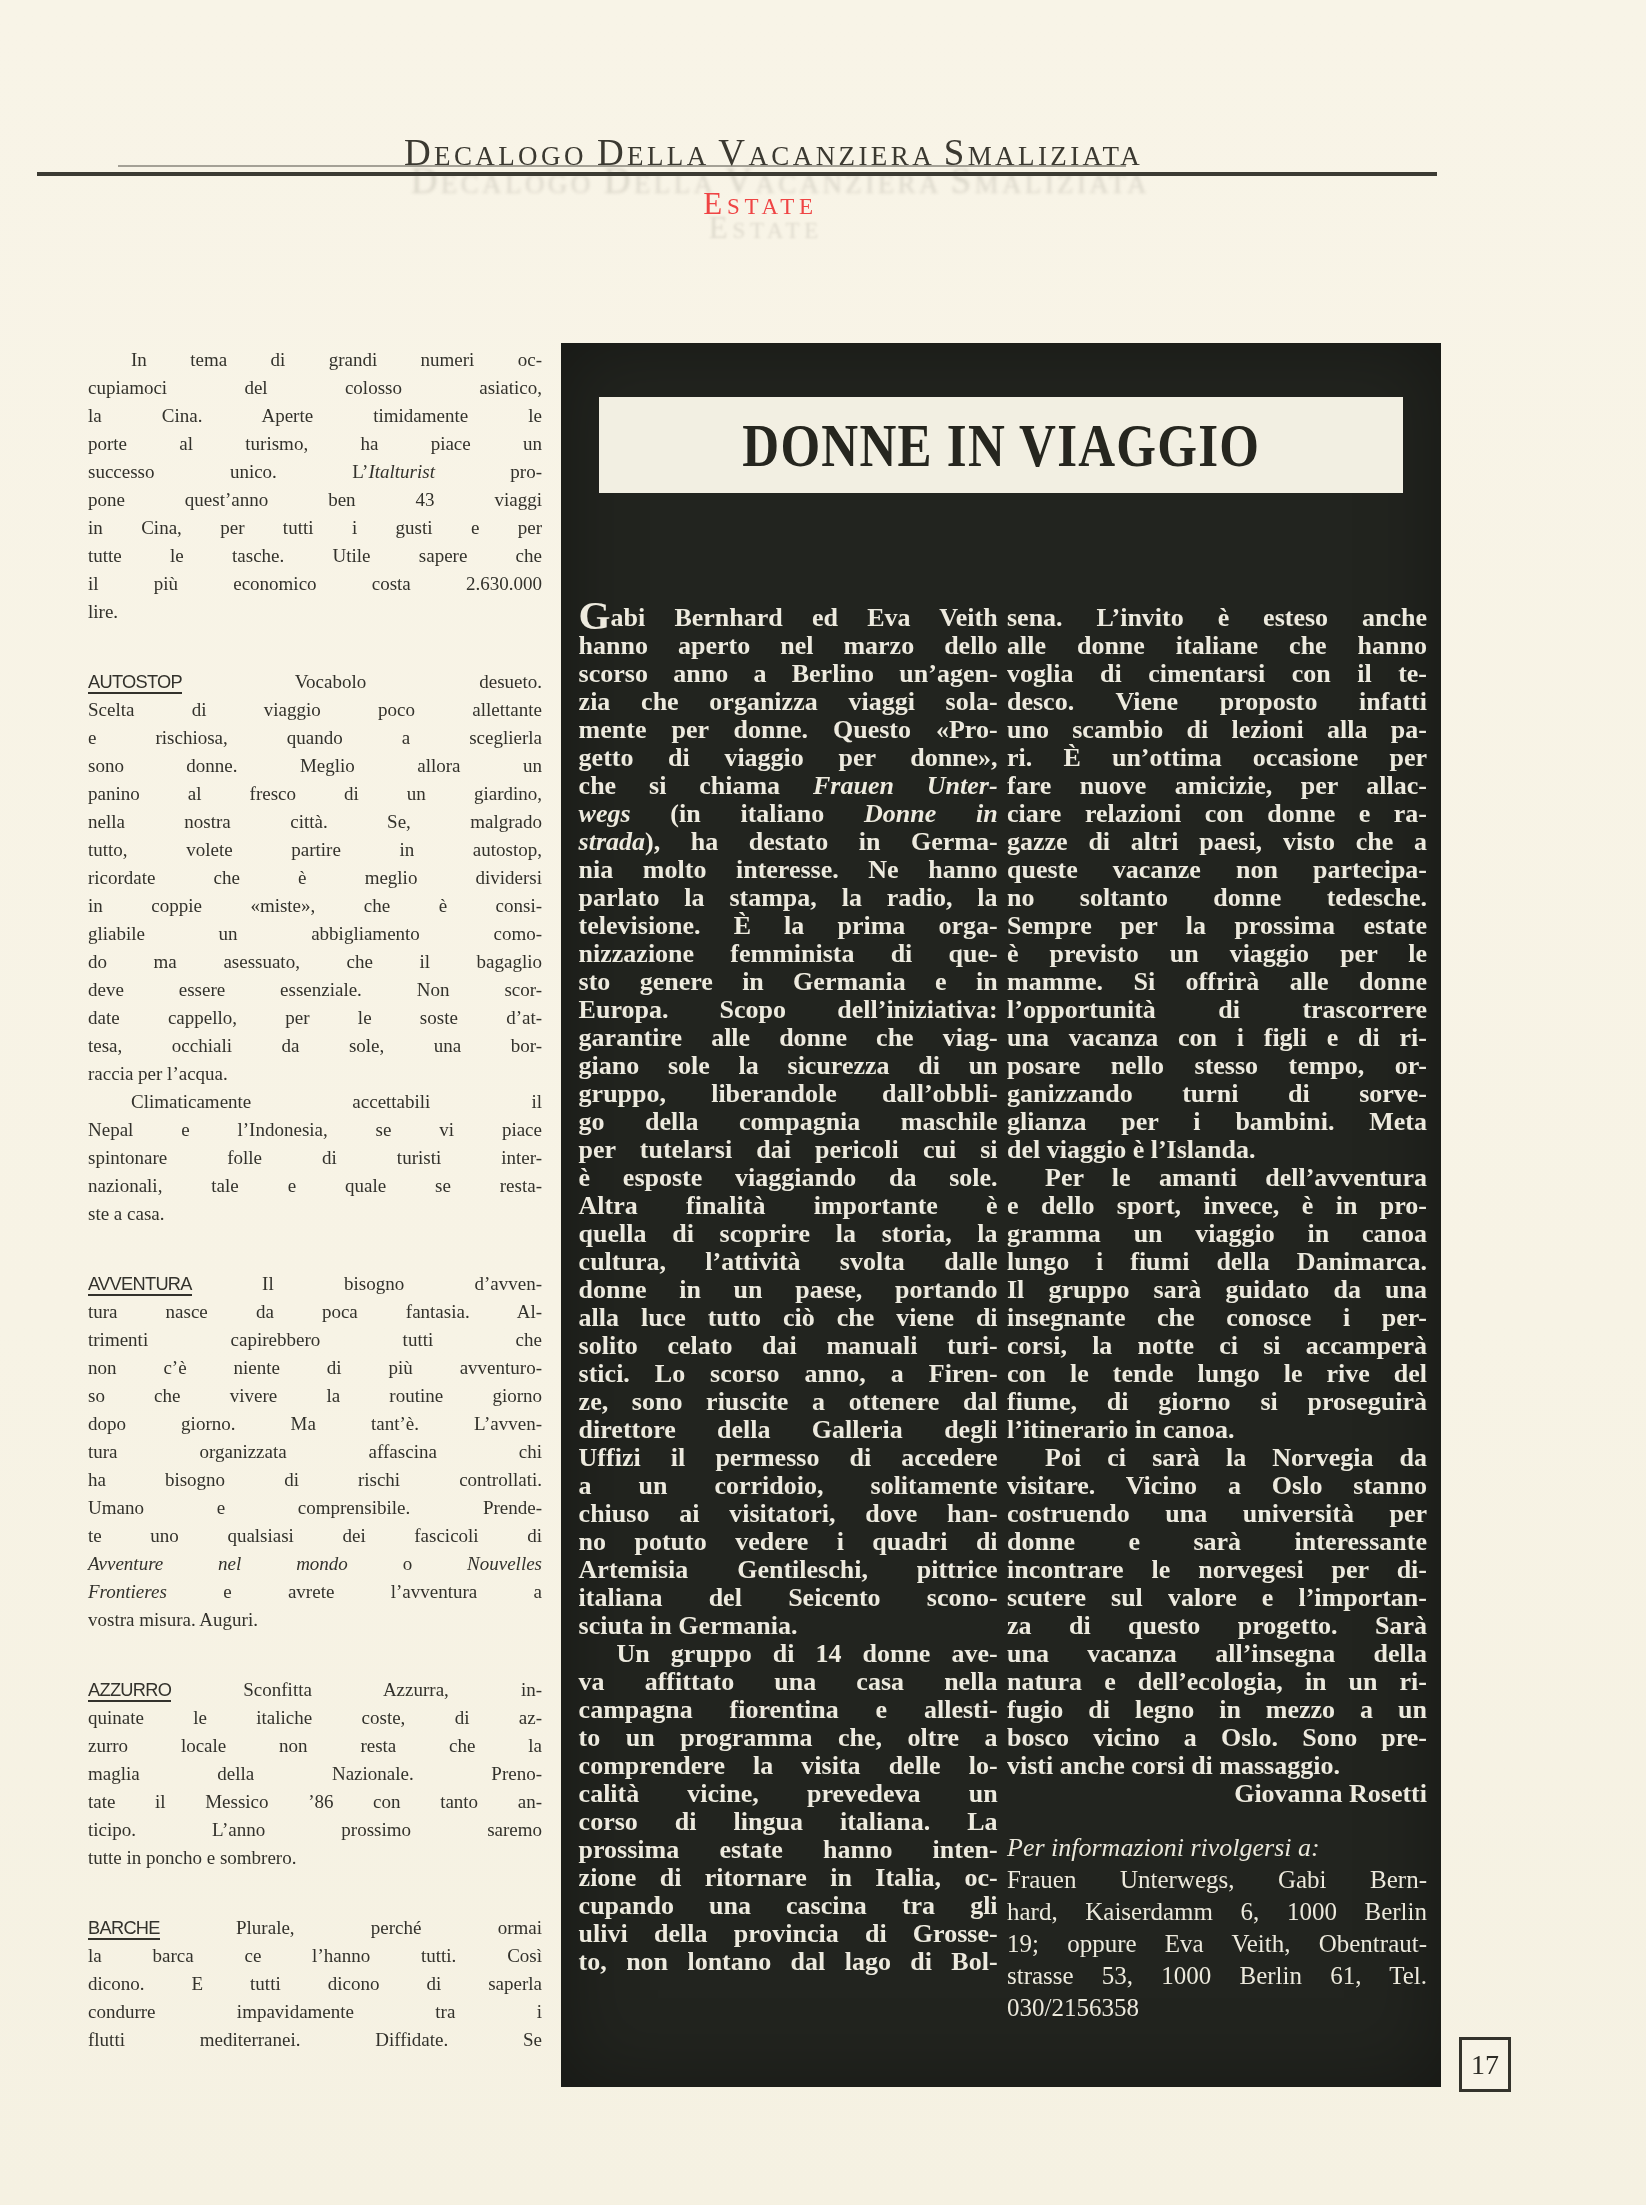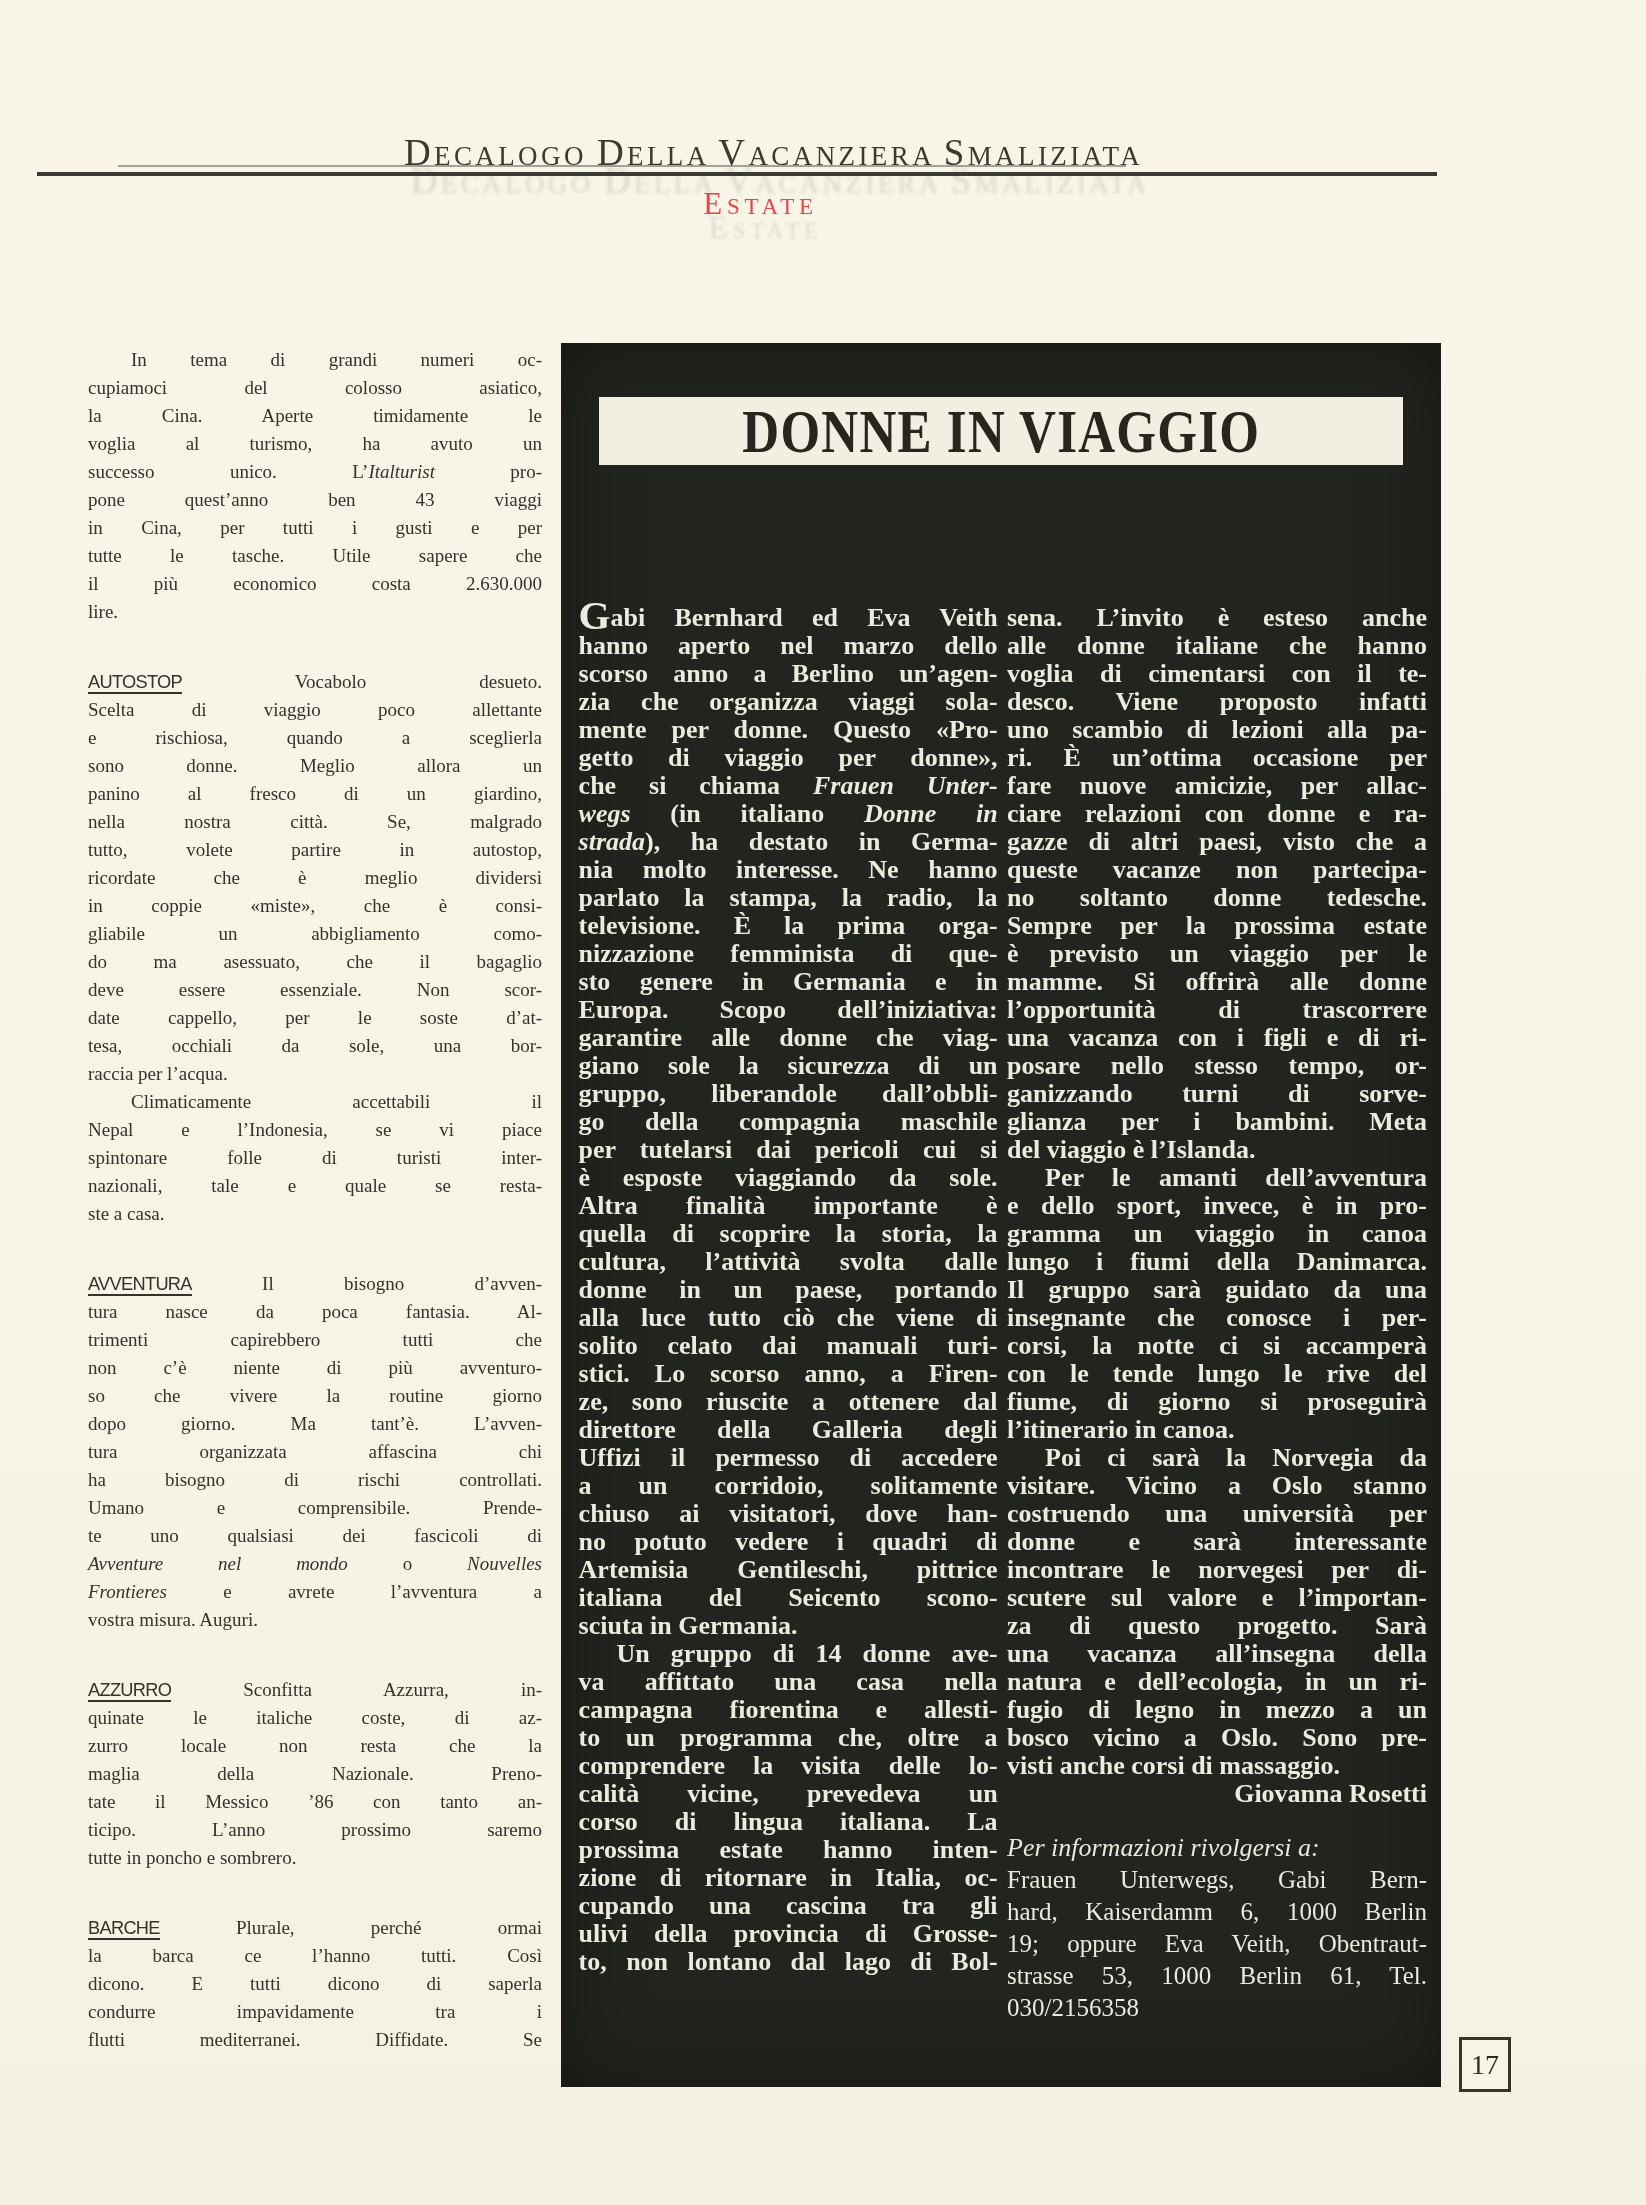--- a/index.html
+++ b/index.html
@@ -36,21 +36,21 @@
     font-family:"Liberation Sans",sans-serif;font-size:0.96em;
     border-bottom:2.7px solid #33322c;letter-spacing:-0.7px;
   }
 
   
   .feature{
     position:absolute;left:561px;top:343px;width:880px;height:1744px;
     background:#22241f;box-shadow:inset 0 0 81px rgba(0,0,0,0.35);
   }
   .banner{
-    position:absolute;left:38px;top:54px;width:804px;height:68px;
+    position:absolute;left:38px;top:54px;width:804px;height:96px;
     background:#f2efe2;display:flex;align-items:center;justify-content:center;
   }
   .banner-title{
     font-size:58px;font-weight:700;letter-spacing:1.4px;color:#26261f;
     transform:scaleX(0.88) scaleY(1.06);white-space:nowrap;
   }
   .fcol{
     position:absolute;top:261px;width:419px;
     font-size:26px;line-height:28px;font-weight:700;color:#edeade;
   }
@@ -77,21 +77,21 @@
 
   <div class="masthead smallcaps"><span class="ic">D</span>ECALOGO <span class="ic">D</span>ELLA <span class="ic">V</span>ACANZIERA <span class="ic">S</span>MALIZIATA</div>
   <div class="rule"></div>
   <div class="kicker smallcaps"><span class="ic">E</span>STATE</div>
 
   <div class="col-left">
       <div class="para">
         <div class="tl ind">In tema di grandi numeri oc-</div>
         <div class="tl">cupiamoci del colosso asiatico,</div>
         <div class="tl">la Cina. Aperte timidamente le</div>
-        <div class="tl">voglia al turismo, ha avuto un</div>
+        <div class="tl">porte al turismo, ha piace un</div>
         <div class="tl">successo unico. L’<em>Italturist</em> pro-</div>
         <div class="tl">pone quest’anno ben 43 viaggi</div>
         <div class="tl">in Cina, per tutti i gusti e per</div>
         <div class="tl">tutte le tasche. Utile sapere che</div>
         <div class="tl">il più economico costa 2.630.000</div>
         <div class="tl last">lire.</div>
       </div>
       <div class="para section">
         <div class="tl"><span class="sech">AUTOSTOP</span> Vocabolo desueto.</div>
         <div class="tl">Scelta di viaggio poco allettante</div>

